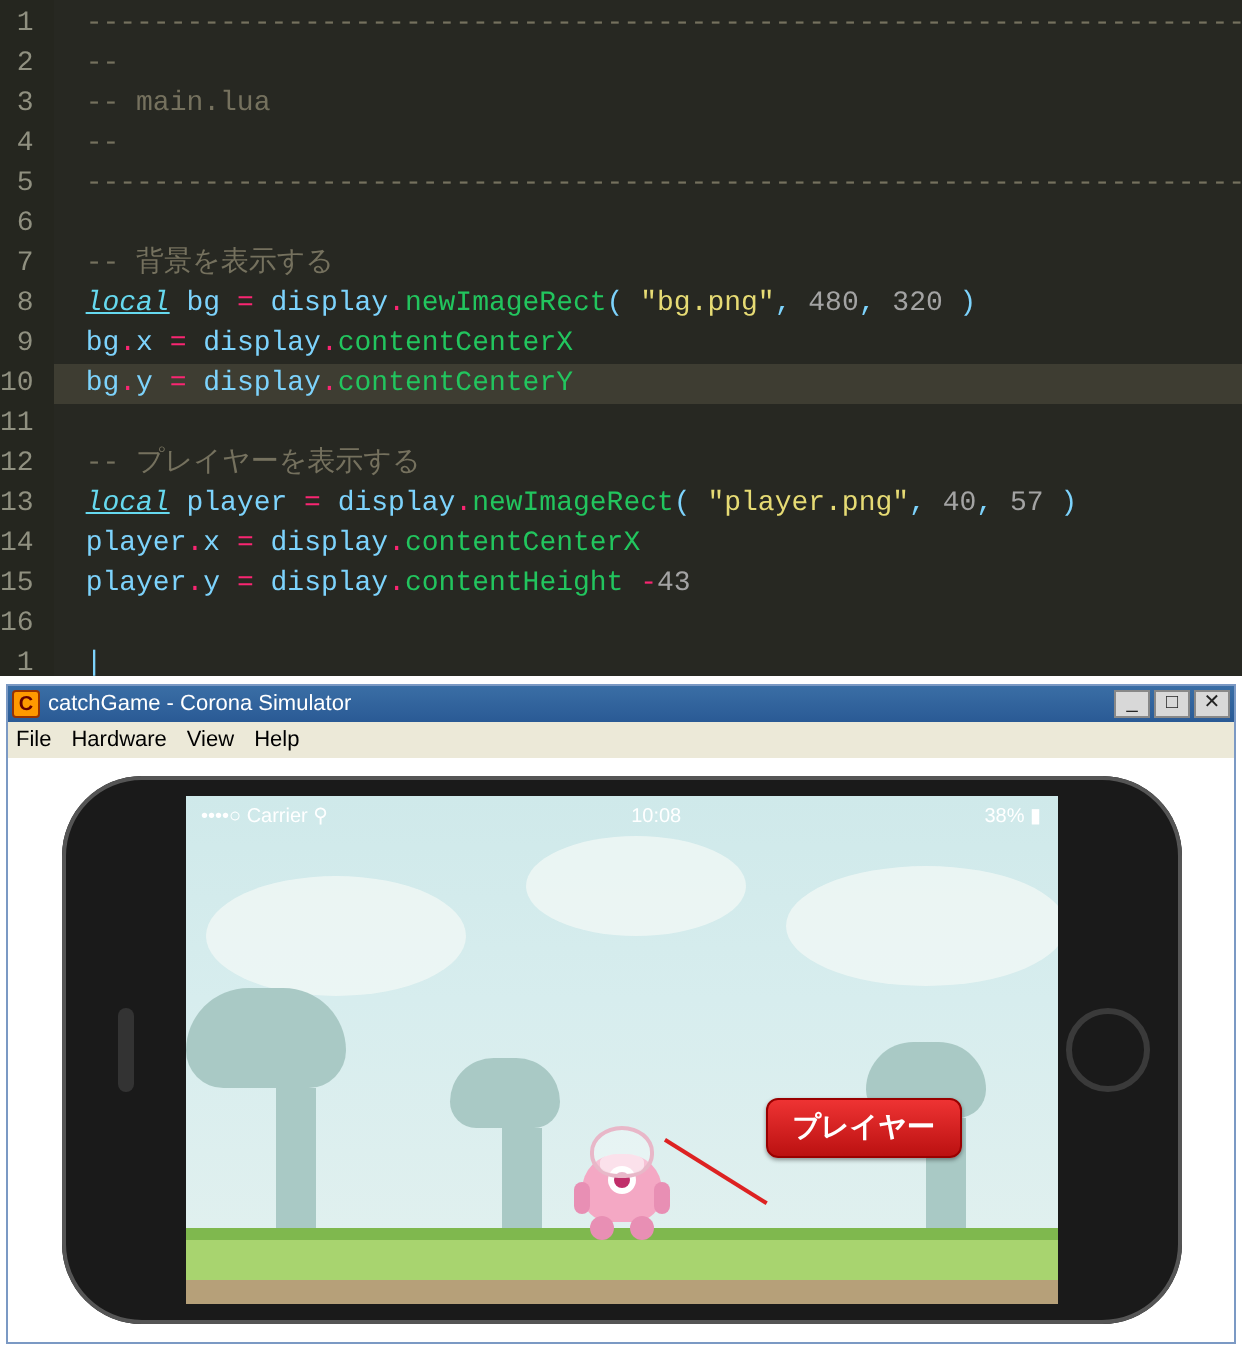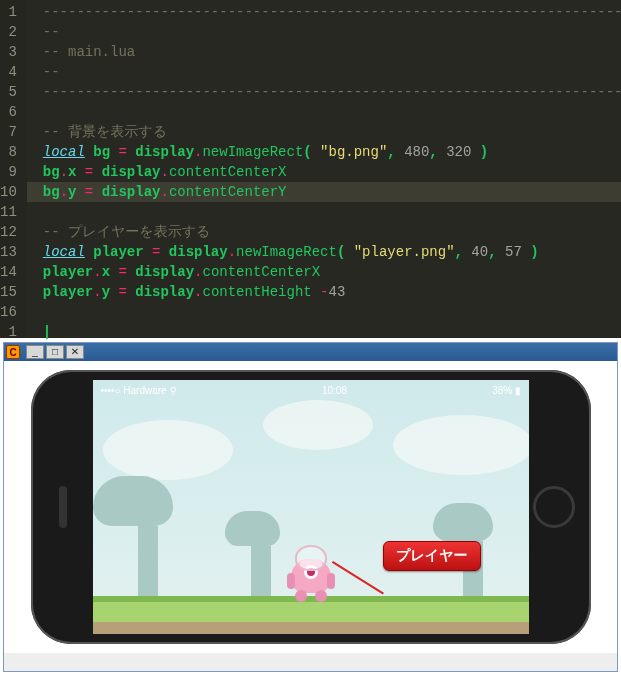--- a/index.html
+++ b/index.html
@@ -6,21 +6,21 @@
     body { width:621px; height:676px; background:#fff; font-family:sans-serif; }
     
     .editor { width:621px; height:338px; background:#272822; display:flex; font-family:Consolas,"Courier New",monospace; font-size:14px; line-height:20px; }
     .gutter { width:40px; background:#25261f; color:#909080; text-align:right; padding:2px 10px 2px 0; user-select:none; }
     .gutter div { height:20px; }
     .code { flex:1; padding:2px 0 2px 16px; color:#f8f8f2; position:relative; }
     .line { height:20px; white-space:pre; }
     .line.hl { background:#3e3d32; margin-left:-16px; padding-left:16px; }
     .com { color:#75715e; }
     .kw { color:#66d9ef; font-style:italic;text-decoration:underline; }
-    .id { color:#22c55e;font-weight:bold; }
+    .id { color:#7dd3fc; }
     .op { color:#f92672; }
     .prop { color:#22c55e; }
     .str { color:#e6db74; }
     .num { color:#a3a3a3; }
     
     .sim { width:615px; height:330px; margin:4px 3px 0 3px; border:1px solid #7b99c4; background:#eee; }
     .titlebar { height:18px; background:linear-gradient(#3a6ea5,#2a5a95); display:flex; align-items:center; font-size:11px; color:#fff; padding:0 2px; }
     .titlebar .tic { width:14px; height:14px; background:#f90; border:1px solid #930; border-radius:2px; margin-right:4px; display:flex; align-items:center; justify-content:center; font-size:10px; font-weight:bold; color:#600;}
     .titlebar .ttxt { flex:1; }
     .winbtns { display:flex; }
@@ -52,21 +52,21 @@
     
     .player { position:absolute; left:198px; bottom:32px; width:40px; height:57px;}
     .helmet { position:absolute; top:0; left:4px; width:32px; height:26px; border:2px solid #e8b7c8; border-radius:50% 50% 45% 45%; background:rgba(255,255,255,.3);}
     .helmet::after{content:"";position:absolute;left:3px;top:12px;width:22px;height:10px;background:#fff;opacity:.5;border-radius:40%;}
     .pbody { position:absolute; top:14px; left:0; width:40px; height:34px; background:#f4a8c4; border-radius:18px 18px 14px 14px;}
     .eye { position:absolute; top:6px; left:13px; width:14px; height:14px; background:#fff; border-radius:50%;}
     .eye::after{content:"";position:absolute;top:3px;left:3px;width:8px;height:8px;background:#c02f6a;border-radius:50%;}
     .pleg { position:absolute; bottom:0; width:12px; height:12px; background:#e88fb4; border-radius:50%;}
     .parm { position:absolute; top:28px; width:8px; height:16px; background:#e88fb4; border-radius:6px;}
     
-    .callout { position:absolute; right:48px; top:161px; }
+    .callout { position:absolute; right:48px; top:151px; }
     .callout .bubble { background:linear-gradient(#e33,#b11); color:#fff; font-weight:bold; font-size:14px; padding:5px 12px; border-radius:6px; border:1px solid #900; box-shadow:0 1px 2px rgba(0,0,0,.4);}
     .callout .ptr { position:absolute; left:-50px; top:20px; width:56px; height:36px; }
     .callout .ptr::after{ content:""; position:absolute; left:0; top:0; width:60px; height:2px; background:#d22; transform:rotate(32deg); transform-origin:left top;}
   </style>
 </head>
 <body>
 
 <div class="editor">
   <div class="gutter" id="gutter">
       <div>1</div>
@@ -104,32 +104,39 @@
       <div class="line"><span class="id">player</span><span class="op">.</span><span class="id">x </span><span class="op">=</span><span class="id"> display</span><span class="op">.</span><span class="prop">contentCenterX</span></div>
       <div class="line"><span class="id">player</span><span class="op">.</span><span class="id">y </span><span class="op">=</span><span class="id"> display</span><span class="op">.</span><span class="prop">contentHeight</span><span class="id"> </span><span class="op">-</span><span class="num">43</span></div>
       <div class="line"></div>
       <div class="line"><span class="id">|</span></div>
     </div>
 </div>
 
 <div class="sim">
   <div class="titlebar">
     <div class="tic">C</div>
+    <div class="ttxt">catchGame - Corona Simulator</div>
     <div class="winbtns">
       <div class="winbtn">_</div>
       <div class="winbtn">□</div>
       <div class="winbtn">✕</div>
     </div>
   </div>
+  <div class="menubar">
+    <span>File</span>
+    <span>Hardware</span>
+    <span>View</span>
+    <span>Help</span>
+  </div>
   <div class="simbody">
     <div class="phone">
       <div class="homebtn"></div>
       <div class="screen">
         <div class="statusbar">
-          <span>••••○ Hardware ⚲</span>
+          <span>••••○ Carrier ⚲</span>
           <span>10:08</span>
           <span>38% ▮</span>
         </div>
         <div class="game">
           <div class="sky"></div>
           <div class="cloud c1"></div>
           <div class="cloud c2"></div>
           <div class="cloud c3"></div>
           <div class="tree t1">
               <div class="cap"></div>

